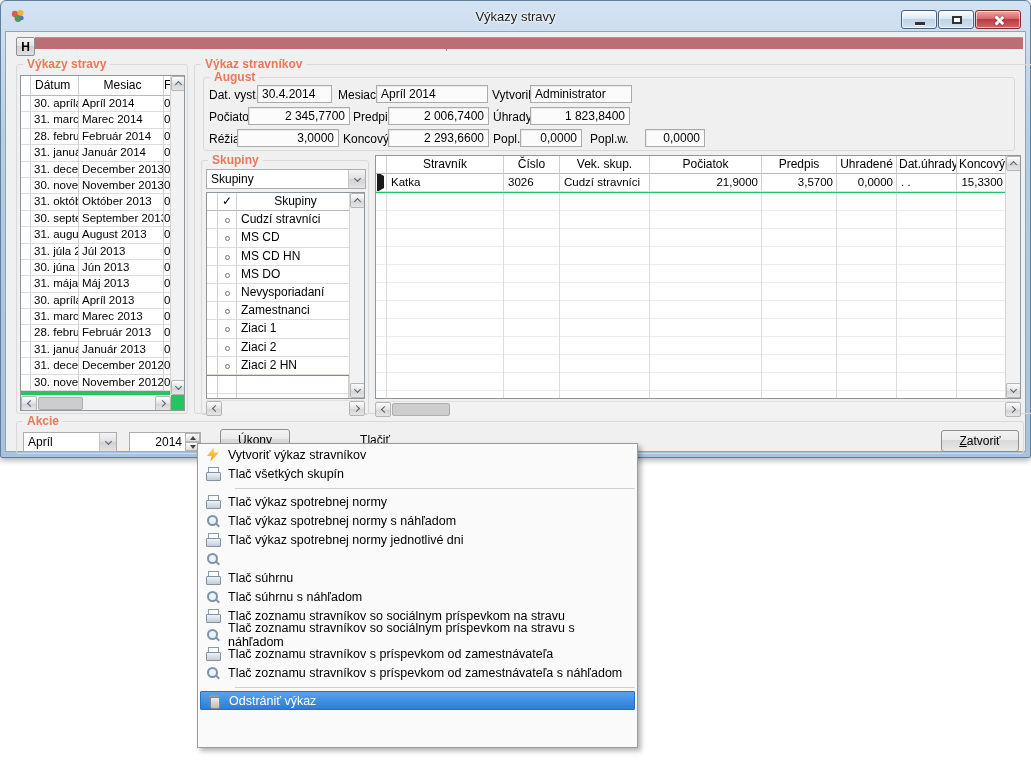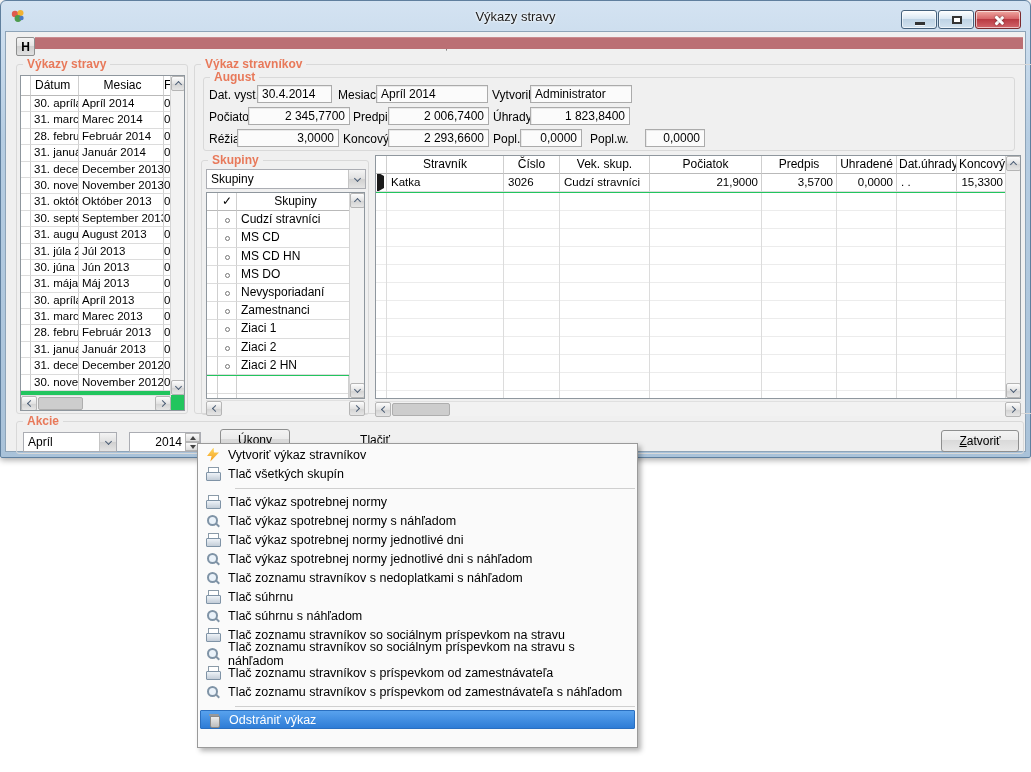--- a/index.html
+++ b/index.html
@@ -570,28 +570,23 @@
           <span class="mi-label">Tlač výkaz spotrebnej normy s náhľadom</span>
         </div>
 
         <div class="menu-item ic-printer">
           <span class="mi-icon"></span>
           <span class="mi-label">Tlač výkaz spotrebnej normy jednotlivé dni</span>
         </div>
 
         <div class="menu-item ic-magnifier">
           <span class="mi-icon"></span>
-          <span class="mi-label">Tlač výkaz spotrebnej normy jednotlivé dni s náhľadom</span>
-        </div>
-
-
-        <div class="menu-item ic-magnifier">
-          <span class="mi-icon"></span>
-          <span class="mi-label">Tlač zoznamu stravníkov s nedoplatkami s náhľadom</span>
-        </div>
+        </div>
+
+
 
         <div class="menu-item ic-printer">
           <span class="mi-icon"></span>
           <span class="mi-label">Tlač súhrnu</span>
         </div>
 
         <div class="menu-item ic-magnifier">
           <span class="mi-icon"></span>
           <span class="mi-label">Tlač súhrnu s náhľadom</span>
         </div>

